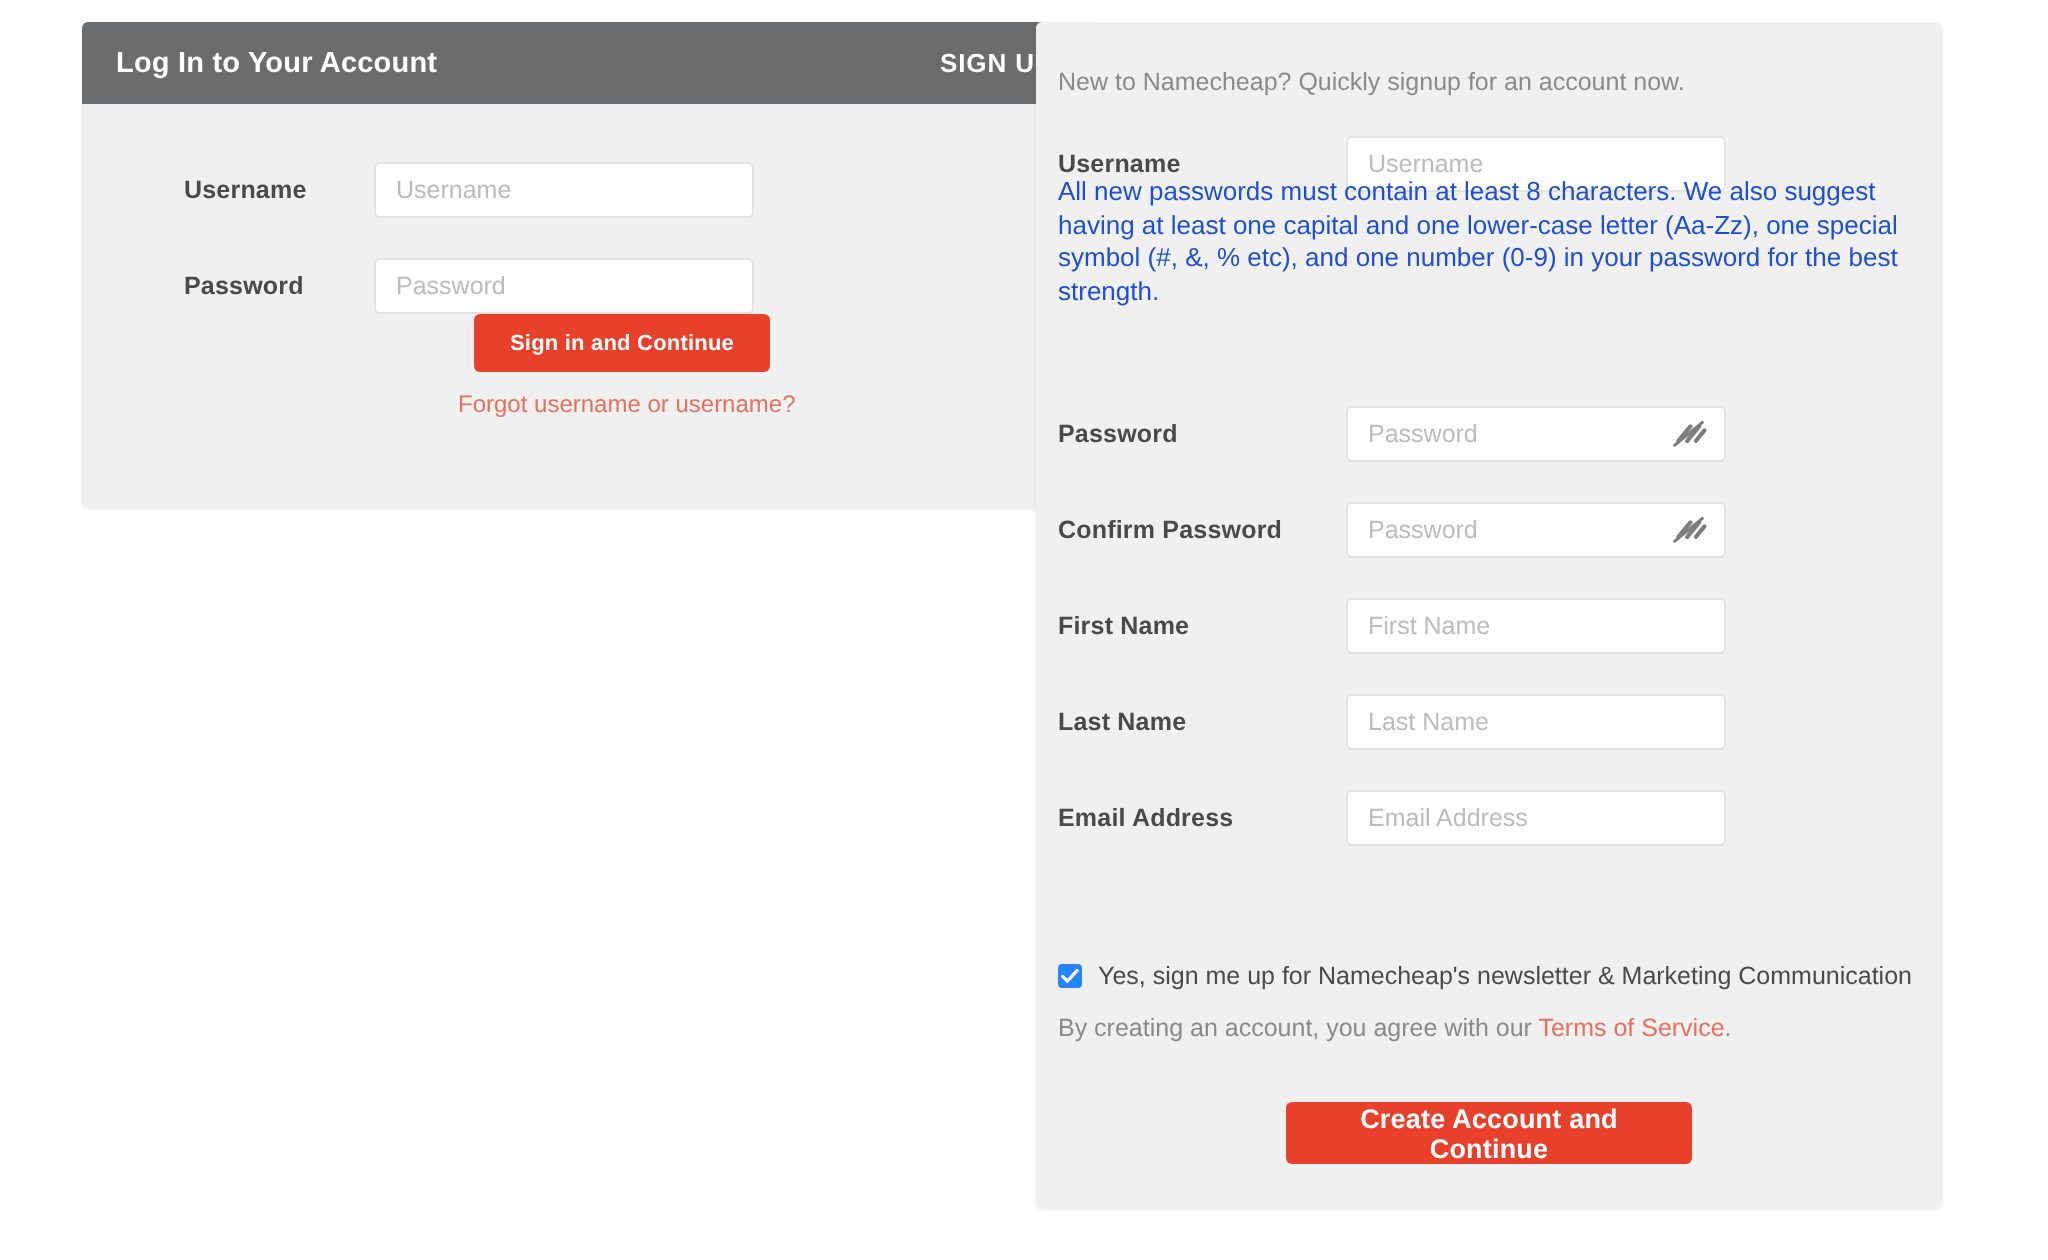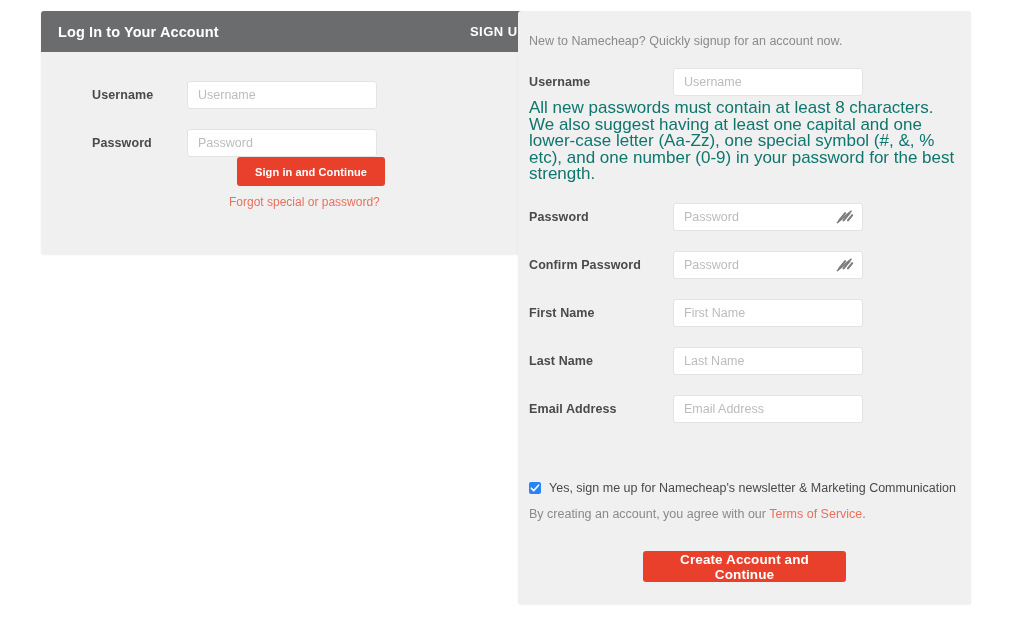--- a/index.html
+++ b/index.html
@@ -125,25 +125,25 @@
     color: #8a8a8a;
     text-align: right;
   }
   #signup-fields { padding-top: 57px; }
   #signup-fields .field-label { width: 155px; padding-left: 11px; box-sizing: border-box; }
   #signup-fields .text-input  { width: 190px; }
 
   .pw-note {
     position: absolute;
     left: 11px;
-    top: 89px;
+    top: 77px;
     width: 430px;
-    font-size: 17px;
+    font-size: 13px;
     line-height: 16.5px;
-    color: #0f766e;
+    color: #1d4ed8;
   }
 
   .input-wrap { position: relative; display: inline-block; }
   .eye-toggle {
     position: absolute;
     right: 9px;
     top: 50%;
     transform: translateY(-50%);
     width: 18px;
     height: 14px;
@@ -211,21 +211,21 @@
       <input class="text-input" type="text" placeholder="Username" style="">
     </div>
 
     <div class="form-row">
       <span class="field-label">Password</span>
       <input class="text-input" type="password" placeholder="Password" style="">
     </div>
 
     <button class="btn" id="signin-button">Sign in and Continue</button>
 
-    <a id="forgot-link">Forgot special or password?</a>
+    <a id="forgot-link">Forgot username or username?</a>
   </div>
 </div>
 
 <div class="panel" id="signup-panel">
 
 
   <div class="panel-body" id="signup-body">
 
     <div class="intro-text">New to Namecheap? Quickly signup for an account now.</div>
 

